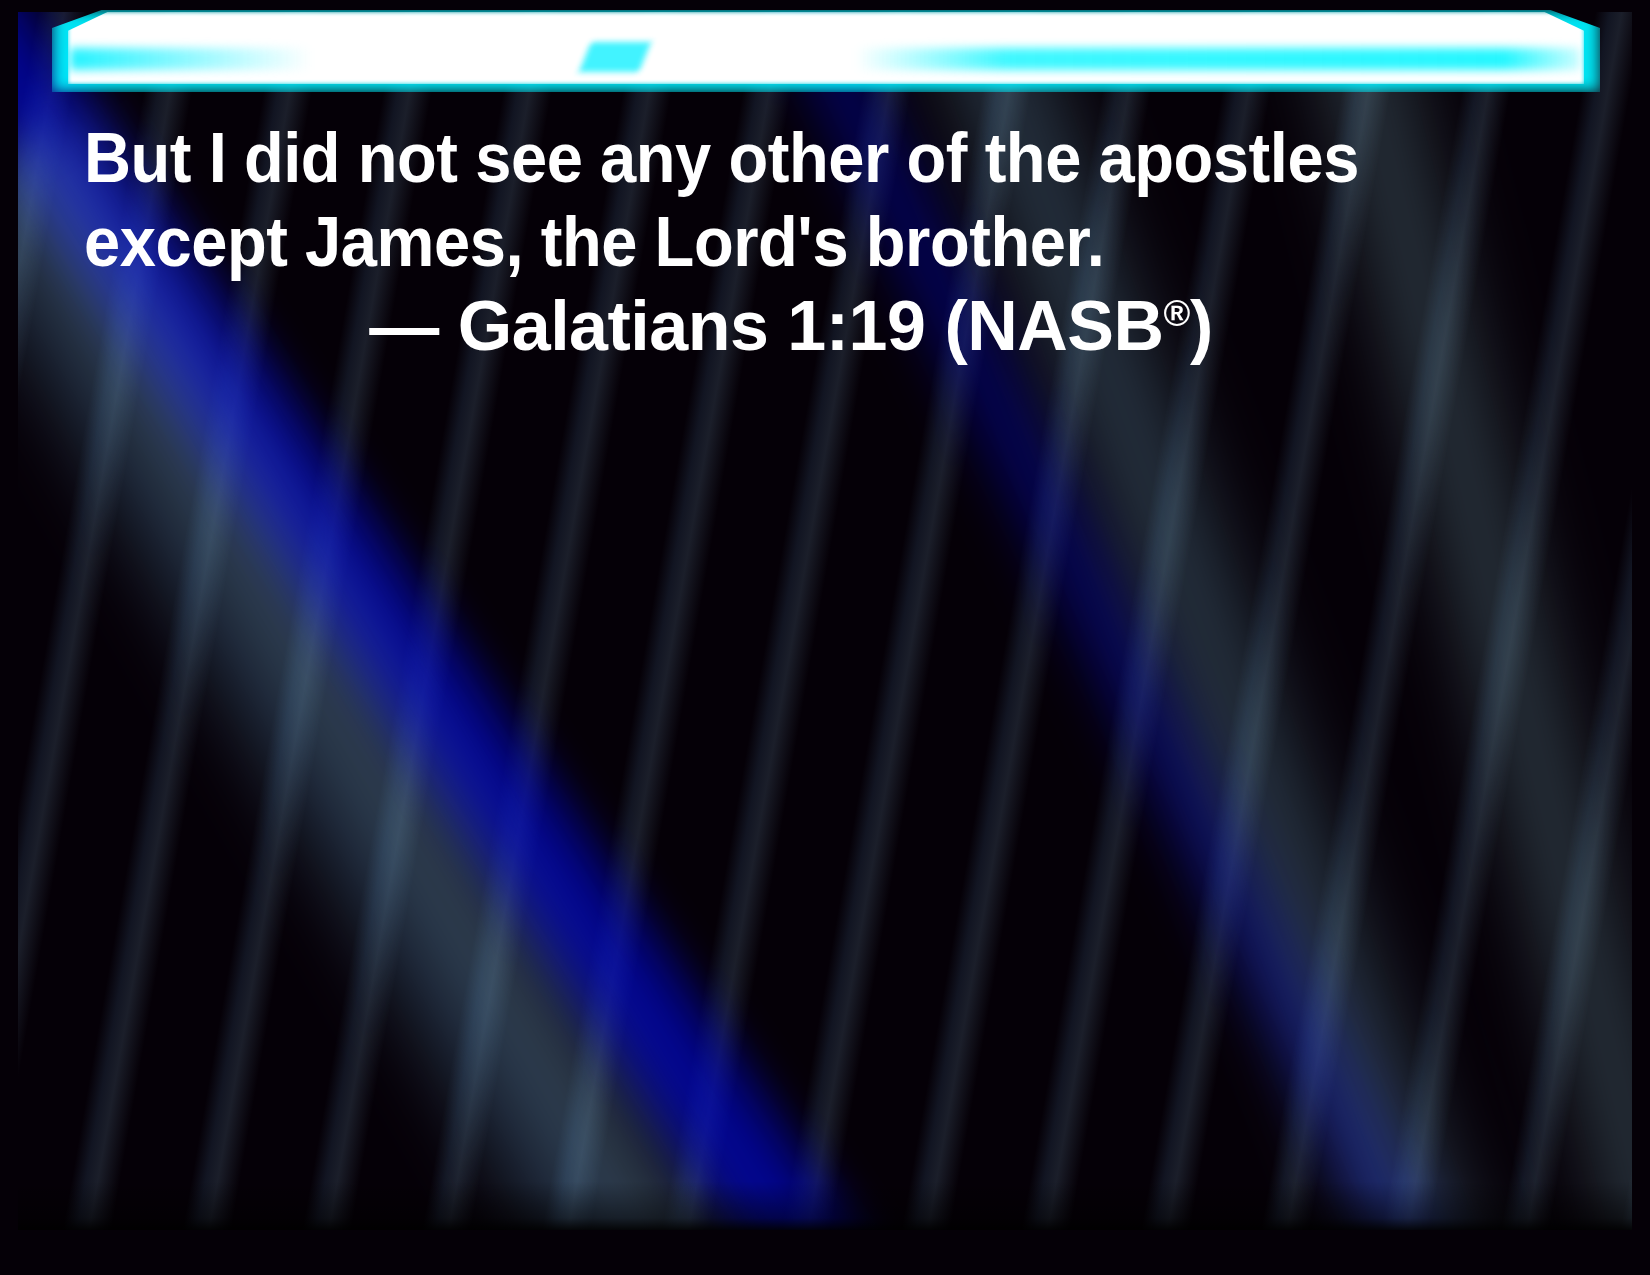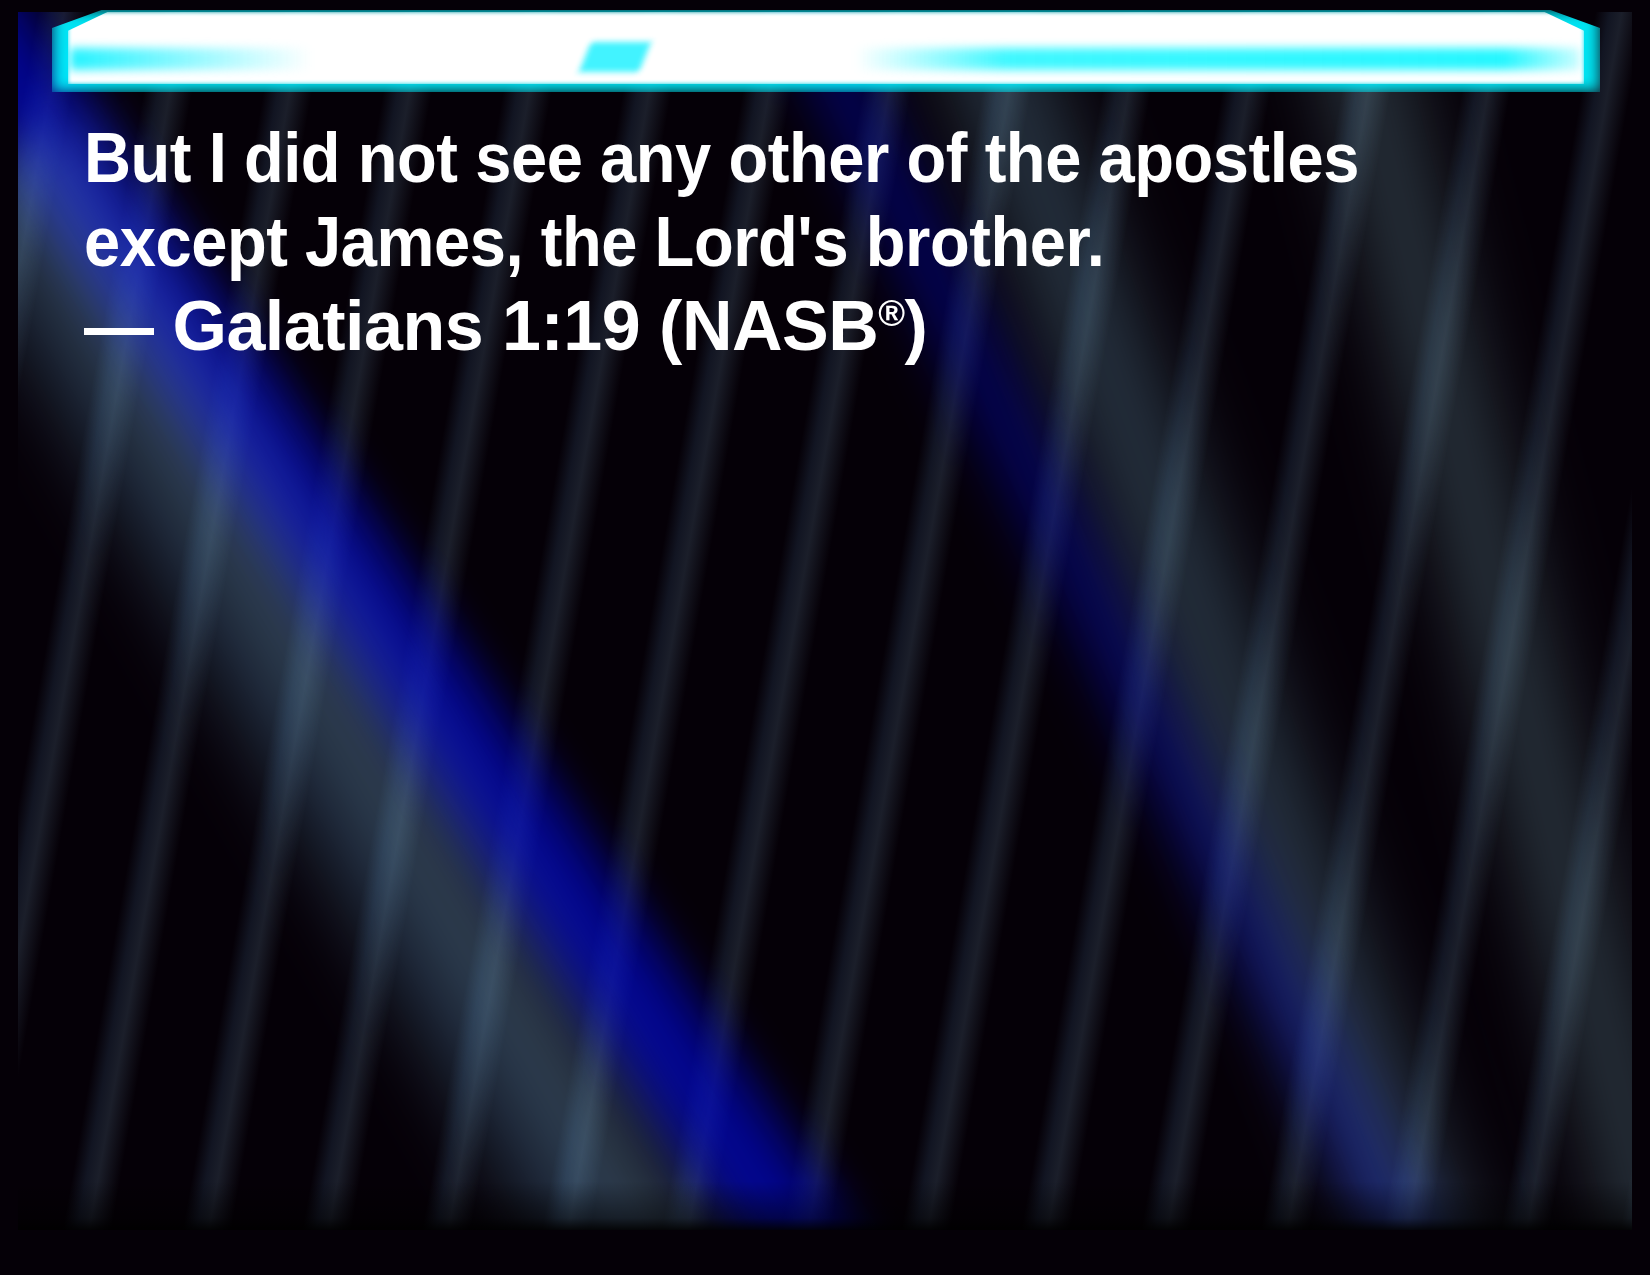--- a/index.html
+++ b/index.html
@@ -254,21 +254,21 @@
     transform: scaleX(0.93);
     transform-origin: left center;
   }
   .citation-line {
     color: #ffffff;
     font-weight: bold;
     font-size: 70px;
     line-height: 84px;
     letter-spacing: -0.5px;
     white-space: nowrap;
-    text-align: left;
+    text-align: center;
     font-stretch: condensed;
     padding-right: 6px;
   }
   .reg-mark {
     font-size: 0.52em;
     vertical-align: super;
     line-height: 0;
   }
 </style>
 </head>

